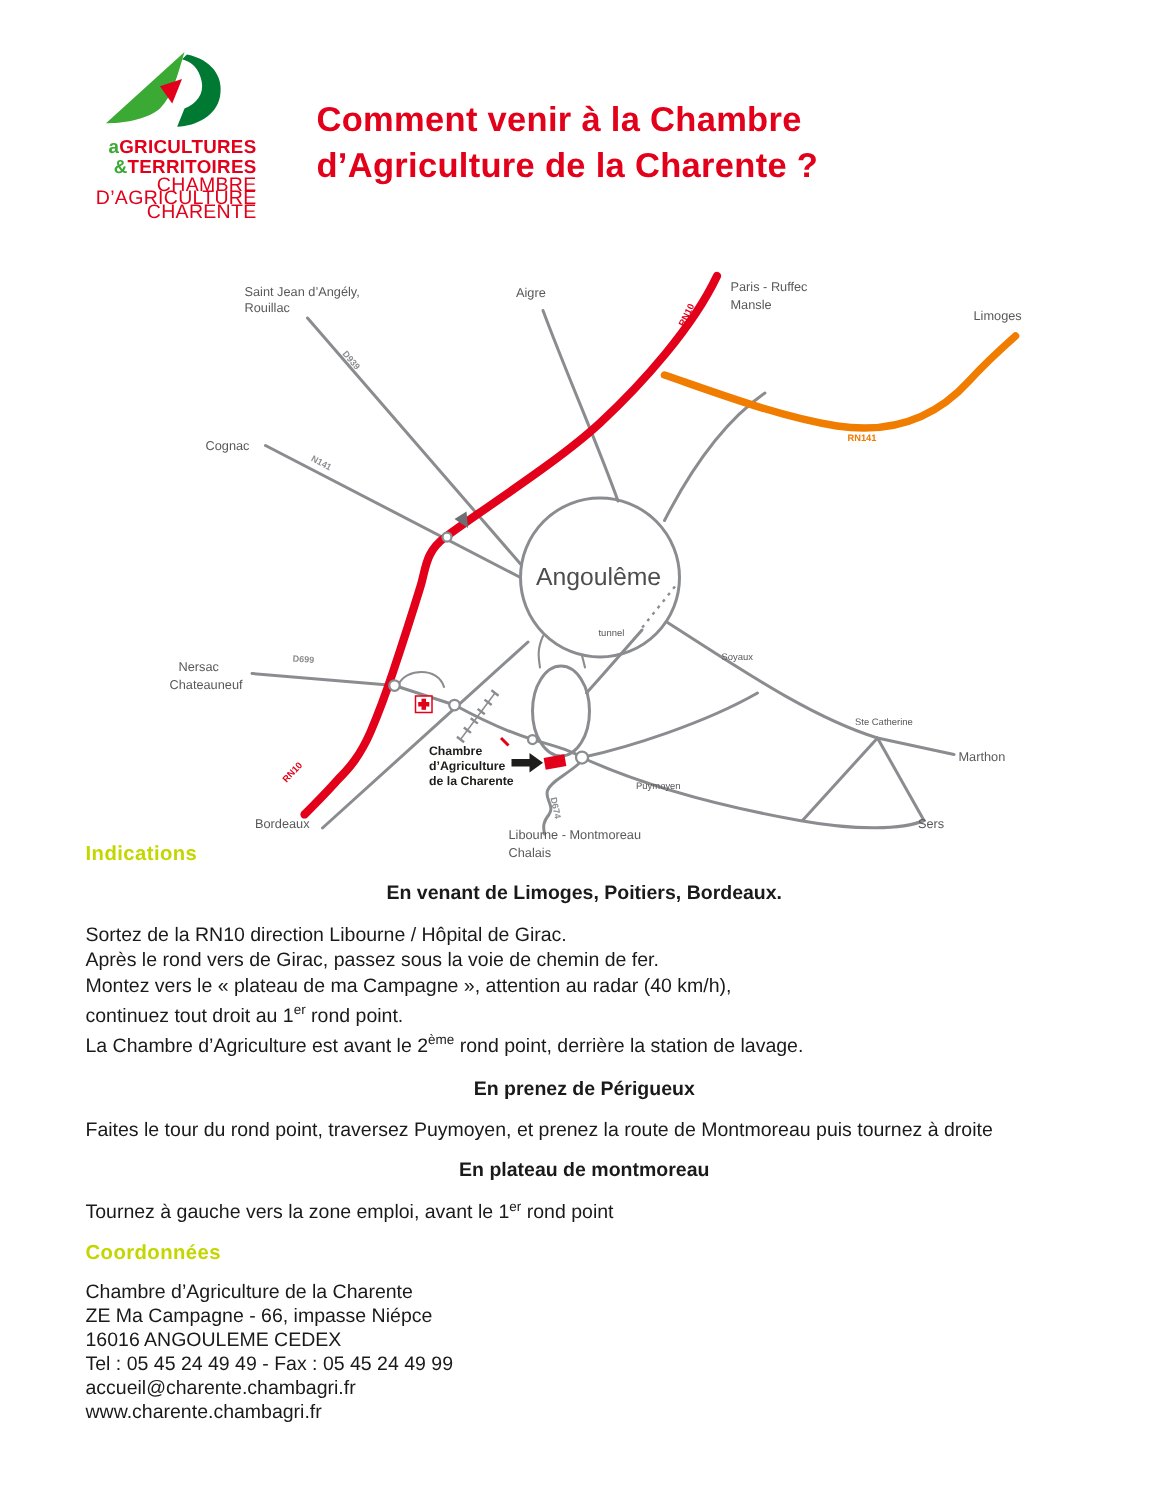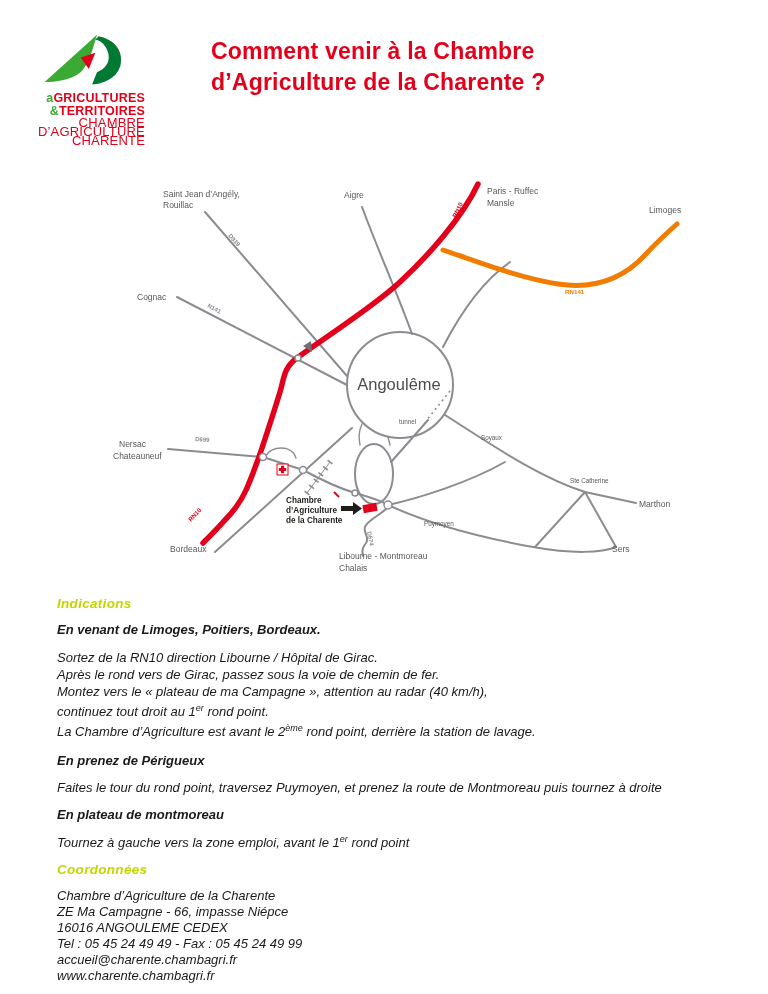--- a/index.html
+++ b/index.html
@@ -1,48 +1,48 @@
 <!DOCTYPE html>
 <html><head>
 <meta charset="utf-8">
 <style>
   html,body{margin:0;padding:0;background:#ffffff;}
   .page{position:relative;width:768px;height:994px;background:#fff;overflow:hidden;
         font-family:"Liberation Sans",sans-serif;color:#1a1a1a;}
 
   
-  .logo{position:absolute;left:30px;top:30px;width:115px;}
+  .logo{position:absolute;left:56px;top:30px;width:115px;}
   .logo-glyph{display:block;margin:0 auto 2px auto;}
   .logo-l1,.logo-l2{font-weight:bold;font-size:12.5px;color:#e2001a;text-align:right;line-height:13px;letter-spacing:.2px;}
   .logo-green{color:#3aaa35;}
   .logo-l3,.logo-l4{font-size:13px;font-weight:normal;color:#e2001a;text-align:right;line-height:9px;letter-spacing:.2px;}
 
   
-  .title{position:absolute;left:211px;top:36px;font-size:23px;font-weight:bold;
+  .title{position:absolute;left:211px;top:64px;font-size:23px;font-weight:bold;
          color:#e2001a;line-height:31px;letter-spacing:.2px;}
 
   
   .map{position:absolute;left:0;top:170px;}
   .road{fill:none;stroke:#8a8c8f;stroke-width:2;stroke-linecap:round;stroke-linejoin:round;}
   .road-thin{fill:none;stroke:#8a8c8f;stroke-width:1.4;stroke-linecap:round;}
   .rn10{fill:none;stroke:#e2001a;stroke-width:5.5;stroke-linecap:round;}
   .rn141{fill:none;stroke:#f07c00;stroke-width:5;stroke-linecap:round;}
   .node{fill:#fff;stroke:#8a8c8f;stroke-width:1.5;}
   .maplbl{font-size:8.5px;fill:#58585a;}
   .maplbl-sm{font-size:6.3px;fill:#58585a;}
   .roadlbl{font-size:6px;font-weight:bold;fill:#8a8c8f;}
   .roadlbl-red{font-size:6.2px;font-weight:bold;fill:#e2001a;}
   .roadlbl-or{font-size:6.2px;font-weight:bold;fill:#f07c00;}
   .citylbl{font-size:16.5px;fill:#4d4d4f;}
   .chambrelbl{font-size:8.2px;font-weight:bold;fill:#1d1d1b;}
 
   
-  .content{position:absolute;left:57px;top:596px;width:665px;font-size:13px;font-style:italic;}
+  .content{position:absolute;left:57px;top:561px;width:665px;font-size:13px;}
   .h-green{font-size:13.5px;font-weight:bold;color:#c3d600;margin:0 0 11px 0;letter-spacing:.3px;}
-  .p-bold{font-weight:bold;margin:0 0 12px 0;}
+  .p-bold{font-weight:bold;margin:0 0 12px 0;text-align:center;}
   .p-block{margin:0 0 12px 0;line-height:17px;}
   .p-line{margin:0 0 12px 0;}
   .addr{line-height:16px;margin:0;}
   sup{font-size:9px;text-align:right;}
 </style>
 </head>
 <body>
 
 <div class="page">
 

